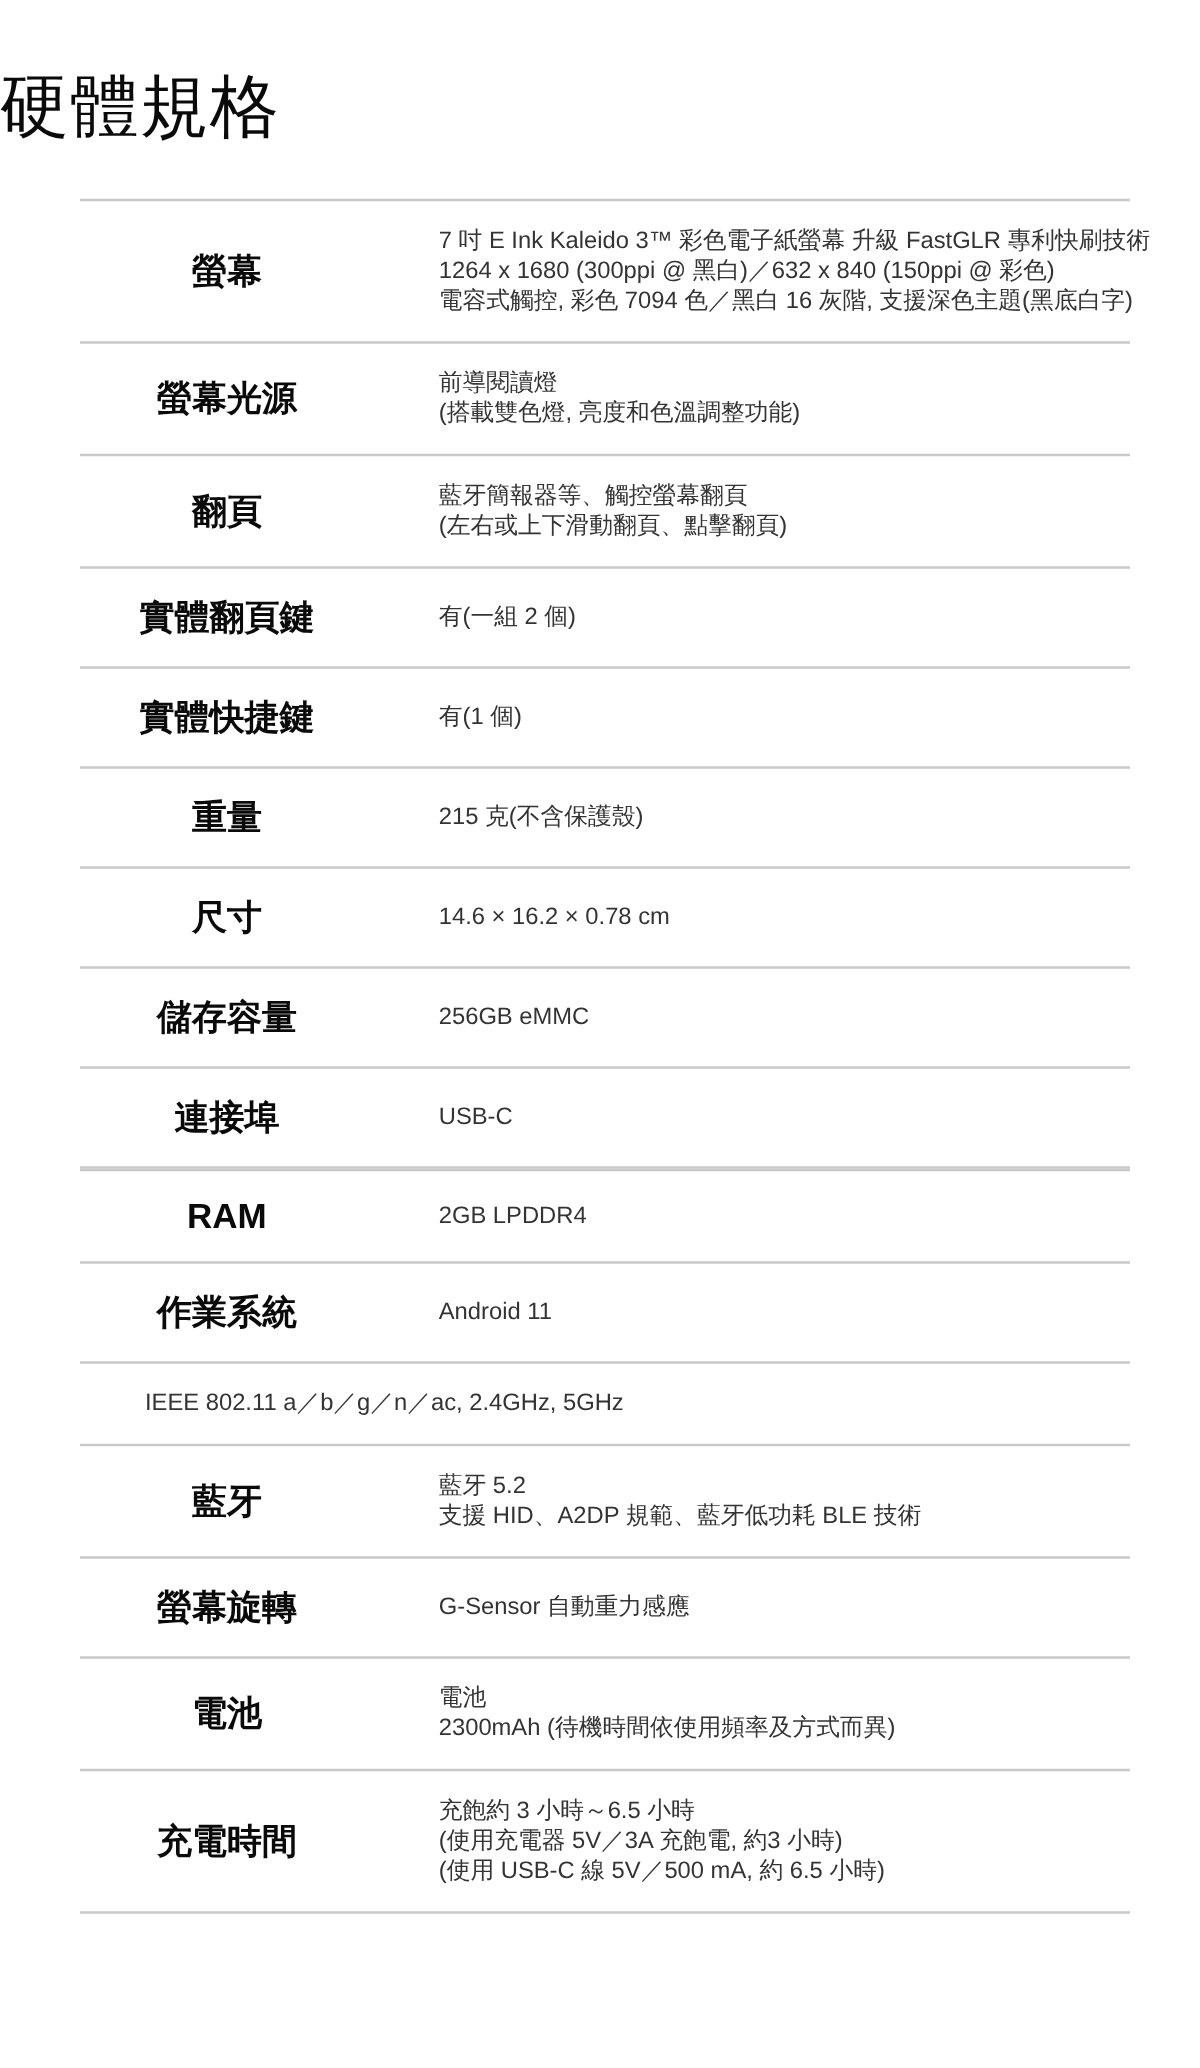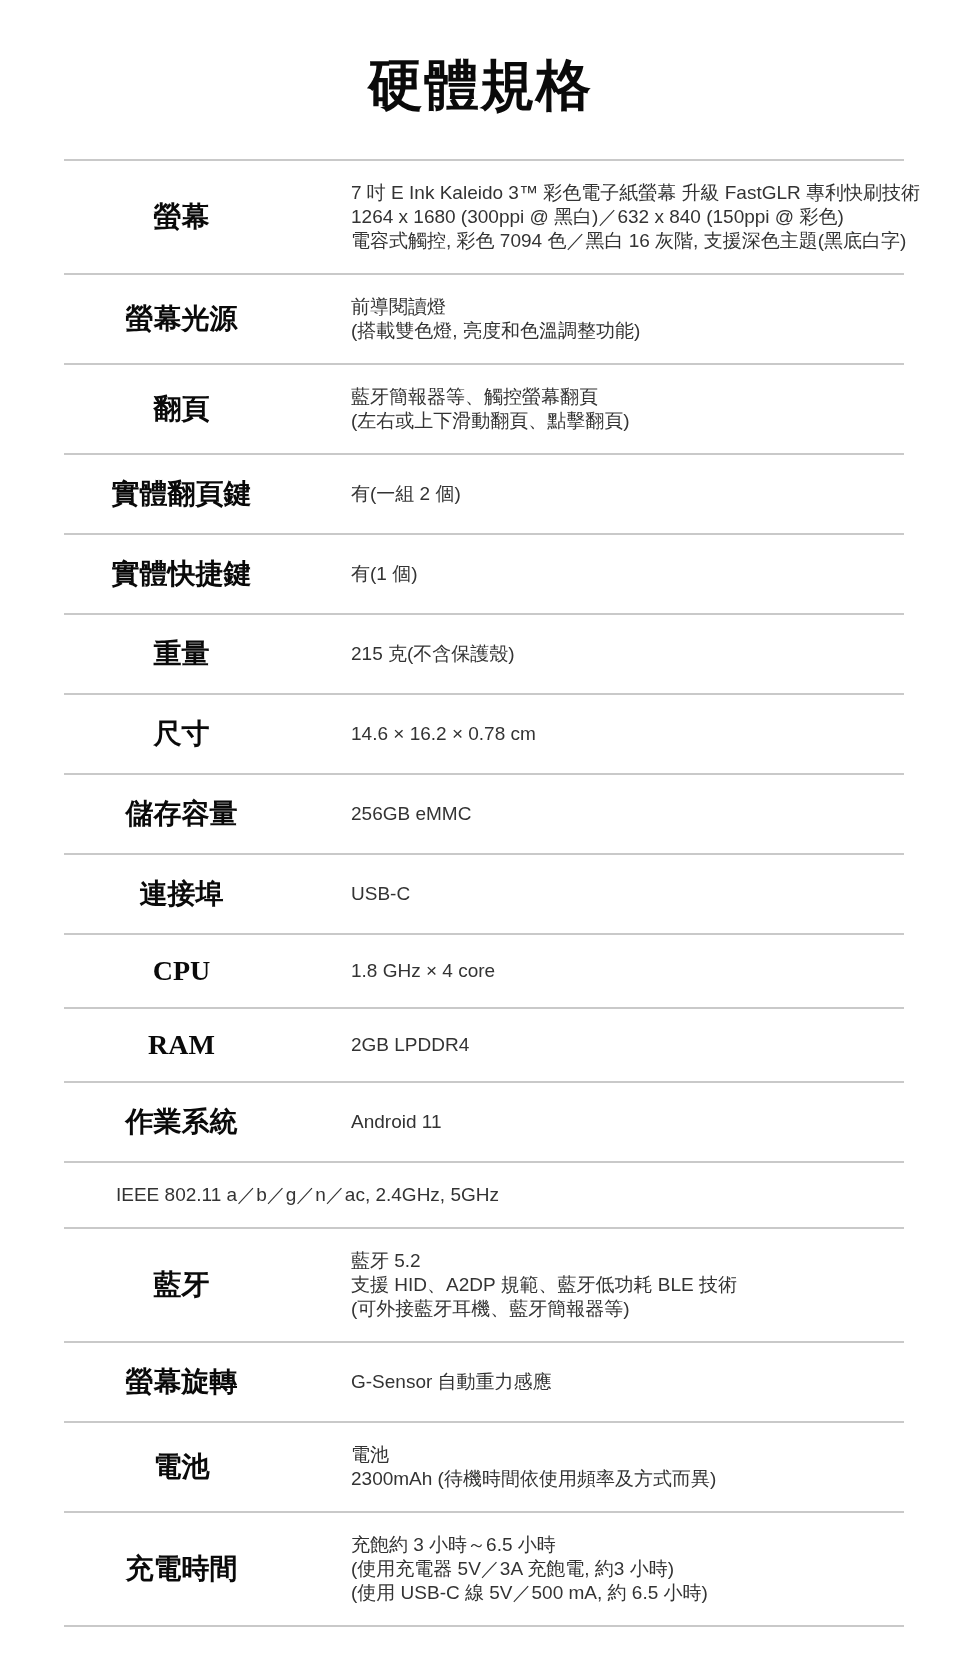--- a/index.html
+++ b/index.html
@@ -9,24 +9,23 @@
     font-family: "Liberation Sans", "DejaVu Sans", sans-serif;
   }
   body {
     width: 960px;
     height: 1654px;
     position: relative;
     overflow: hidden;
   }
   .page-title {
     margin: 55px 0 0 0;
-    text-align: center;
     font-size: 55px;
     line-height: 60px;
-    font-weight: 700;
+    font-weight: 400;
     color: #0a0a0a;
     letter-spacing: 1px;
   }
   .spec-table {
     margin: 44px 56px 0 64px; 
   }
   .divider {
     height: 2px;
     background: #c9c9c9;
   }
@@ -35,21 +34,20 @@
     align-items: center;
     padding: 20px 0;
   }
   .spec-label {
     width: 235px;
     flex-shrink: 0;
     text-align: center;
     font-size: 28px;
     font-weight: 700;
     color: #0a0a0a;
-    font-family: Liberation Serif, serif;
   }
   .spec-value {
     margin-left: 52px;
     font-size: 19px;
     line-height: 24px;
     color: #333333;
   }
   .spec-line {
     white-space: nowrap;
   }
@@ -131,26 +129,20 @@
 
   <div class="divider"></div>
   <div class="spec-row">
     <div class="spec-label">連接埠</div>
     <div class="spec-value">
       <div class="spec-line">USB-C</div>
     </div>
   </div>
 
   <div class="divider"></div>
-  <div class="spec-row">
-    <div class="spec-label">CPU</div>
-    <div class="spec-value">
-      <div class="spec-line">1.8 GHz × 4 core</div>
-    </div>
-  </div>
 
   <div class="divider"></div>
   <div class="spec-row">
     <div class="spec-label">RAM</div>
     <div class="spec-value">
       <div class="spec-line">2GB LPDDR4</div>
     </div>
   </div>
 
   <div class="divider"></div>
@@ -167,21 +159,20 @@
       <div class="spec-line">IEEE 802.11 a／b／g／n／ac, 2.4GHz, 5GHz</div>
     </div>
   </div>
 
   <div class="divider"></div>
   <div class="spec-row">
     <div class="spec-label">藍牙</div>
     <div class="spec-value">
       <div class="spec-line">藍牙 5.2</div>
       <div class="spec-line">支援 HID、A2DP 規範、藍牙低功耗 BLE 技術</div>
-      <div class="spec-line">(可外接藍牙耳機、藍牙簡報器等)</div>
     </div>
   </div>
 
   <div class="divider"></div>
   <div class="spec-row">
     <div class="spec-label">螢幕旋轉</div>
     <div class="spec-value">
       <div class="spec-line">G-Sensor 自動重力感應</div>
     </div>
   </div>

